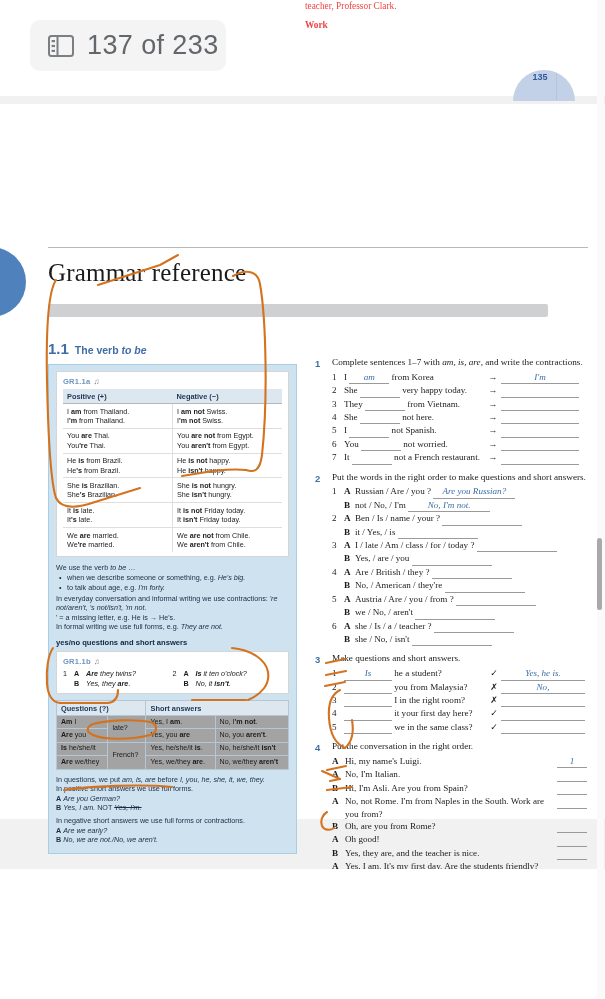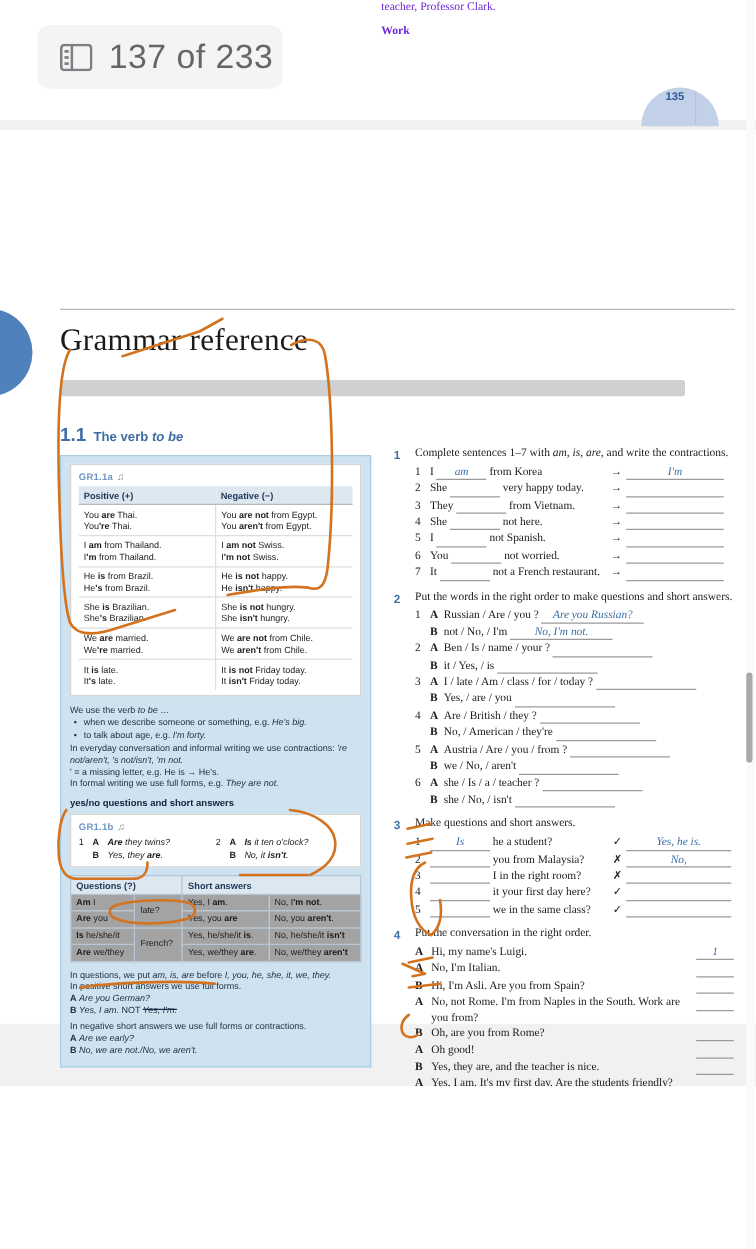--- a/index.html
+++ b/index.html
@@ -29,21 +29,21 @@
 
   
   .sheet{position:absolute;left:0;width:605px;background:#ffffff;}
   .sheet-prev{top:0;height:96px;}
   .sheet-main{top:104px;height:715px;}
 
   
   .prev-col{
     position:absolute;left:305px;top:0;width:260px;
     font-family:"Liberation Serif", serif;
-    color:#6d28d9;
+    color:#ef4444;
   }
   .prev-line{font-size:9.3px;line-height:12.2px;}
   .prev-head{font-size:9.3px;font-weight:bold;margin-top:8px;margin-bottom:2px;}
   .prev-body{font-size:9.3px;line-height:12.6px;}
   .page-badge-half{
     position:absolute;left:513px;top:70px;
     width:62px;height:31px;
     background:#c3d1e8;
     border-radius:62px 62px 0 0;
     display:flex;align-items:flex-end;justify-content:center;
@@ -219,42 +219,42 @@
         </div>
         <table class="gt">
           <thead>
               <tr>
             <th>Positive (+)</th>
             <th>Negative (−)</th>
           </tr>
             </thead>
           <tbody>
               <tr>
+                <td>I <b>am</b> from Thailand.<br>I<b>'m</b> from Thailand.</td>
+                <td>I <b>am not</b> Swiss.<br>I<b>'m not</b> Swiss.</td>
+              </tr>
+              <tr>
                 <td>You <b>are</b> Thai.<br>You<b>'re</b> Thai.</td>
                 <td>You <b>are not</b> from Egypt.<br>You <b>aren't</b> from Egypt.</td>
-              </tr>
-              <tr>
-                <td>I <b>am</b> from Thailand.<br>I<b>'m</b> from Thailand.</td>
-                <td>I <b>am not</b> Swiss.<br>I<b>'m not</b> Swiss.</td>
               </tr>
               <tr>
                 <td>He <b>is</b> from Brazil.<br>He<b>'s</b> from Brazil.</td>
                 <td>He <b>is not</b> happy.<br>He <b>isn't</b> happy.</td>
               </tr>
               <tr>
                 <td>She <b>is</b> Brazilian.<br>She<b>'s</b> Brazilian.</td>
                 <td>She <b>is not</b> hungry.<br>She <b>isn't</b> hungry.</td>
               </tr>
               <tr>
+                <td>It <b>is</b> late.<br>It<b>'s</b> late.</td>
+                <td>It <b>is not</b> Friday today.<br>It <b>isn't</b> Friday today.</td>
+              </tr>
+              <tr>
                 <td>We <b>are</b> married.<br>We<b>'re</b> married.</td>
                 <td>We <b>are not</b> from Chile.<br>We <b>aren't</b> from Chile.</td>
-              </tr>
-              <tr>
-                <td>It <b>is</b> late.<br>It<b>'s</b> late.</td>
-                <td>It <b>is not</b> Friday today.<br>It <b>isn't</b> Friday today.</td>
               </tr>
             </tbody>
         </table>
       </div>
 
       <div class="notes">
         <div>We use the verb <i>to be</i> …</div>
         <ul>
             <li>when we describe someone or something, e.g. <i>He's big.</i></li>
             <li>to talk about age, e.g. <i>I'm forty.</i></li>

